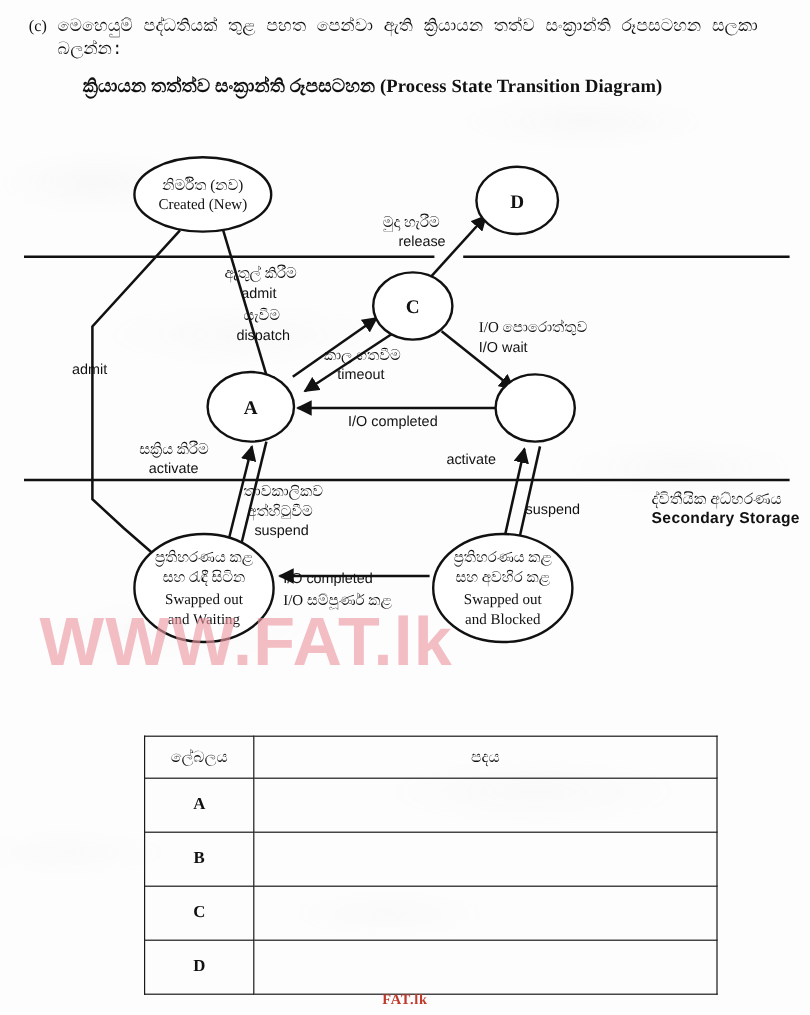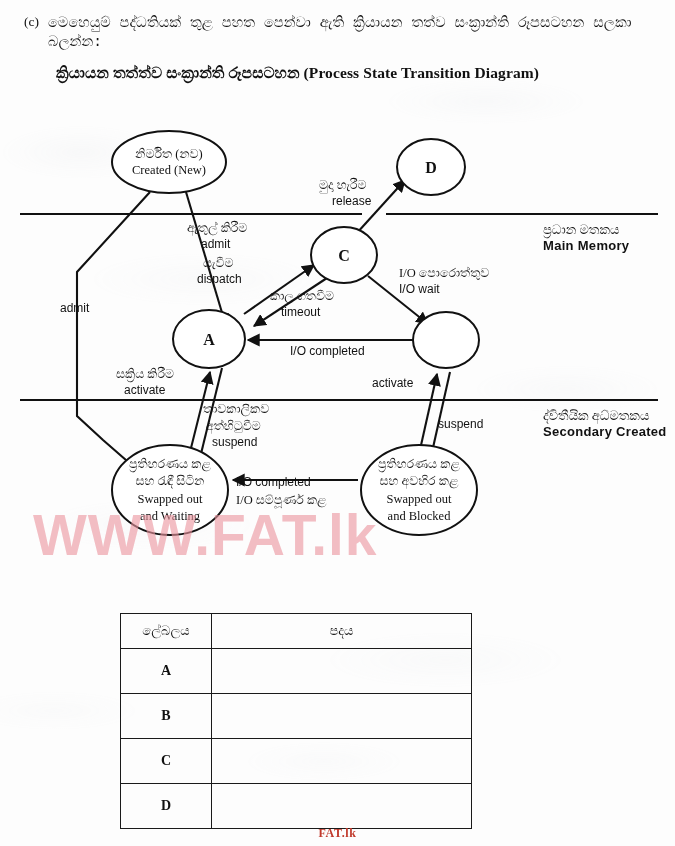--- a/index.html
+++ b/index.html
@@ -54,21 +54,21 @@
   }
   .q-text {
     font-size: 14.5px;
     line-height: 1.3;
     letter-spacing: .1px;
     font-family: Liberation Mono, monospace;
   }
 
   .diagram-title {
     position: absolute;
-    left: 4px;
+    left: 17px;
     top: 64px;
     width: 587px;
     text-align: center;
     font-size: 15.5px;
     font-weight: bold;
     letter-spacing: .1px;
   }
 
   
   #diagram {
@@ -121,21 +121,21 @@
     left: 48px;
     top: 578px;
     width: 600px;
     font-size: 13.5px;
     line-height: 1.3;
   }
   #answer-table {
     position: absolute;
     left: 120px;
     top: 613px;
-    width: 352px;
+    width: 478px;
     border-collapse: collapse;
     table-layout: fixed;
     border-radius: 17px;
   }
   #answer-table th,
   #answer-table td {
     border: 1.4px solid #1a1a1a;
     height: 44px;
     padding: 0 6px;
     font-size: 13px;
@@ -296,28 +296,24 @@
       <text class="elab" x="212" y="336" text-anchor="start">suspend</text>
 
       <text class="elab" x="372" y="277" text-anchor="start">activate</text>
 
       <text class="elab" x="438" y="318" text-anchor="start">suspend</text>
 
       <text class="elab" x="236" y="376" text-anchor="start">I/O  completed</text>
       <text class="elab-si" x="236" y="394" text-anchor="start">I/O සම්පූර්ණ කළ</text>
     </svg>
 
-    <div class="region-cap" style="left:543px; top:112px;">
-      <span class="si">ප්‍රධාන මතකය</span>
-      <span class="en">Main  Memory</span>
-    </div>
 
     <div class="region-cap" style="left:543px; top:298px;">
-      <span class="si">ද්විතීයික අධ්‍මතකය</span>
-      <span class="en">Secondary  Created</span>
+      <span class="si">ද්විතීයික අධ්‍හරණය</span>
+      <span class="en">Secondary  Storage</span>
     </div>
   </div>
 
 
   <table id="answer-table">
     <thead>
       <tr>
         <th class="c-label">ලේබලය</th>
         <th class="c-value">පදය</th>
       </tr>

